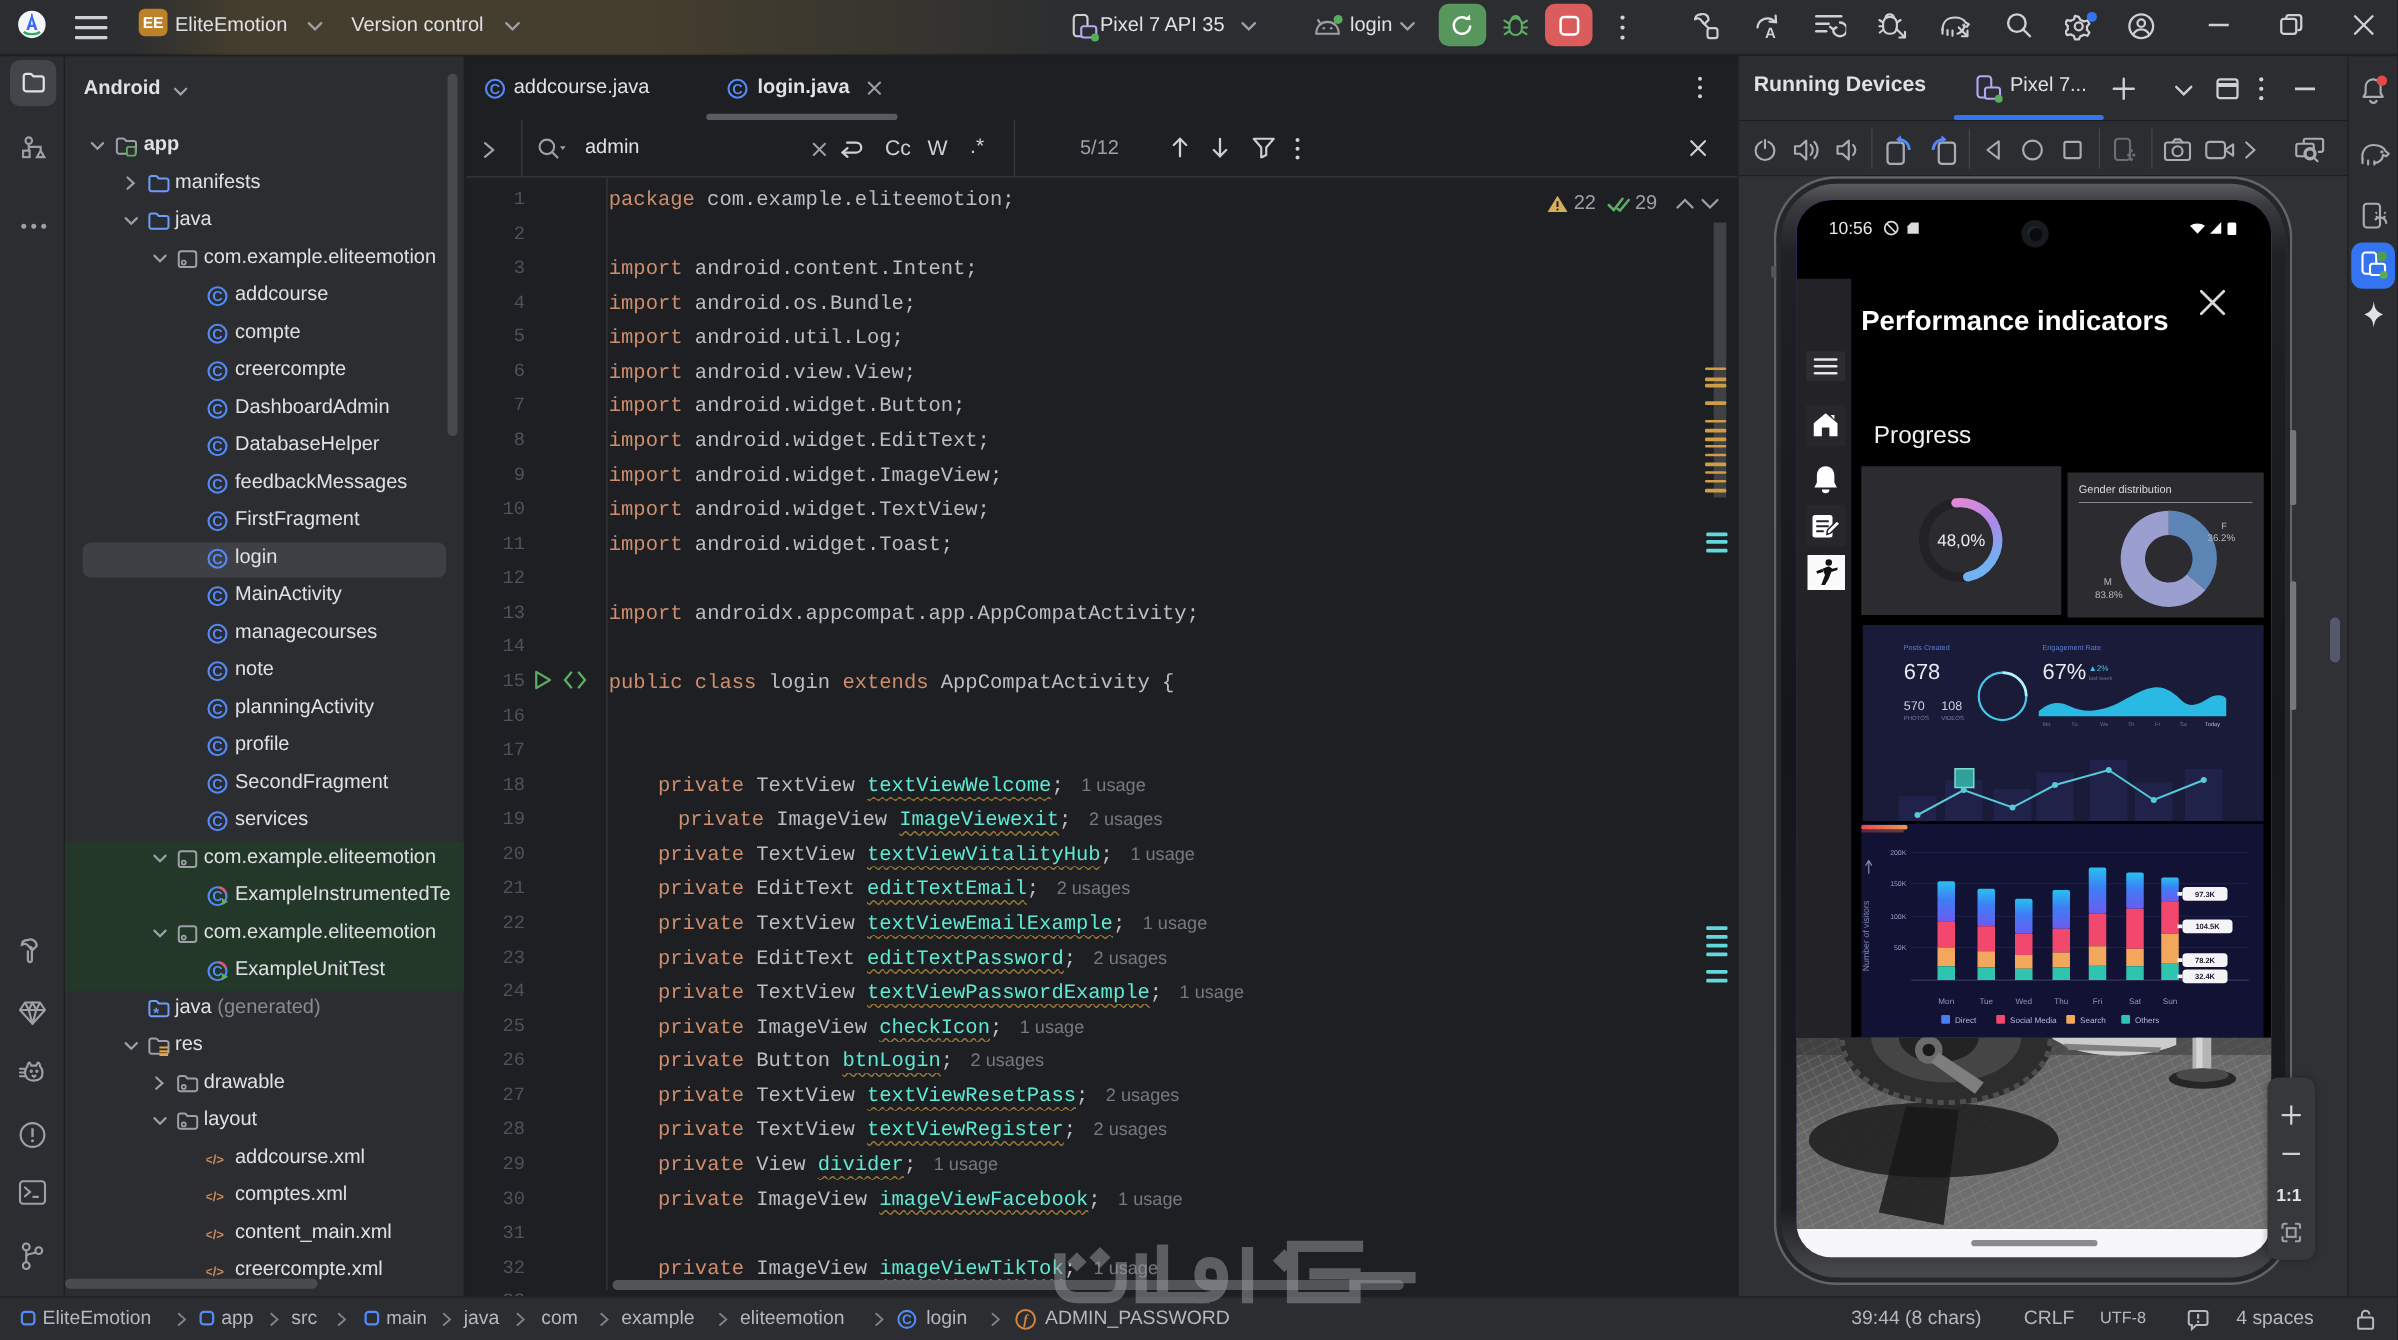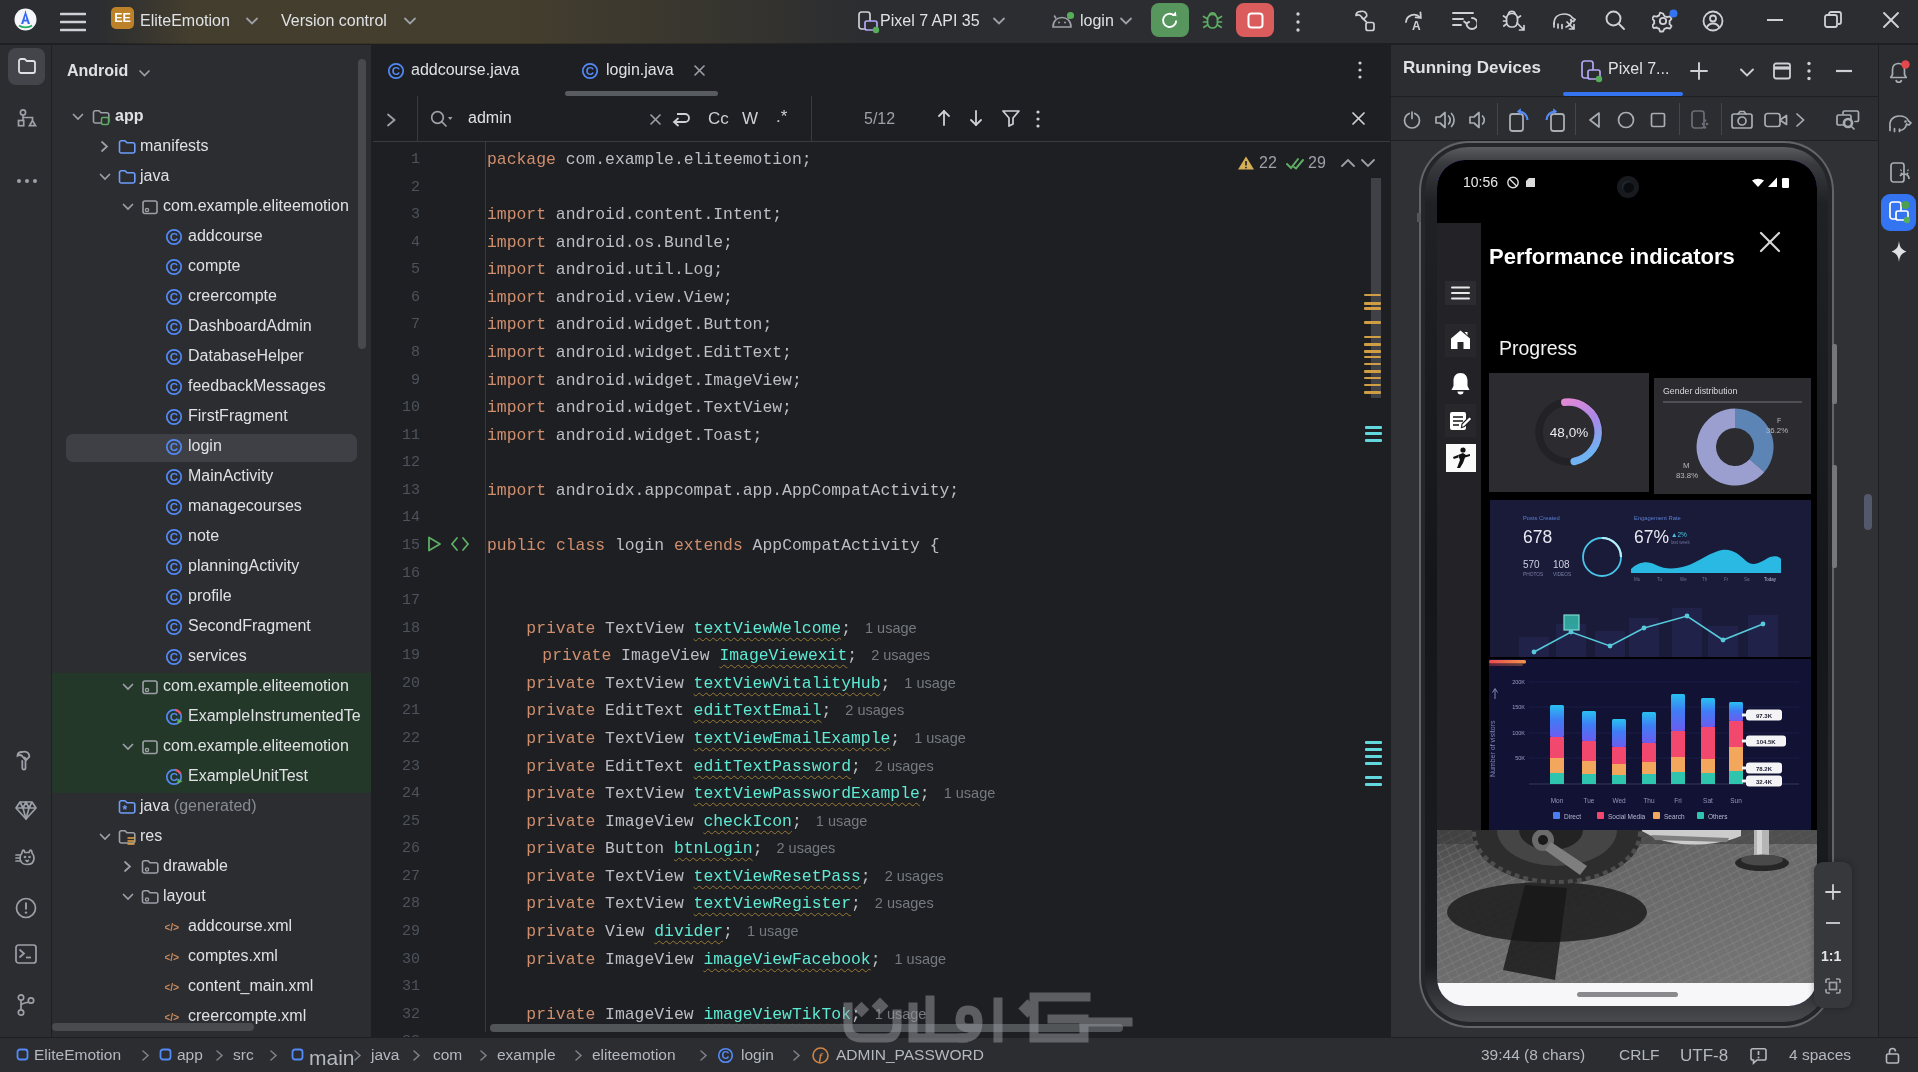--- a/index.html
+++ b/index.html
@@ -463,21 +463,21 @@
 
   </div>
   <div class="abs editor" id="editor">
 <svg class="abs" style="left:14px;top:17px" width="18" height="18" viewBox="0 0 18 18">
         <use href="#i-cls"></use>
       </svg>
 <div class="abs t" style="left:38px;top:16px;">addcourse.java</div>
 <svg class="abs" style="left:208px;top:17px" width="18" height="18" viewBox="0 0 18 18">
         <use href="#i-cls"></use>
       </svg>
-<div class="abs t" style="left:233px;top:16px;">login.java</div>
+<div class="abs t" style="left:233px;top:16px;font-weight:bold;">login.java</div>
 <svg class="abs" style="left:320px;top:19px" width="13" height="13" viewBox="0 0 13 13">
         <g stroke="#9da0a8" stroke-width="1.6" stroke-linecap="round">
           <line x1="2" y1="2" x2="11" y2="11"></line>
           <line x1="11" y1="2" x2="2" y2="11"></line>
         </g>
       </svg>
 <svg class="abs" style="left:984px;top:15px" width="6" height="20" viewBox="0 0 6 20">
         <circle cx="3" cy="3" r="1.6" fill="#ced0d6"></circle>
         <circle cx="3" cy="10" r="1.6" fill="#ced0d6"></circle>
         <circle cx="3" cy="17" r="1.6" fill="#ced0d6"></circle>
@@ -1092,21 +1092,21 @@
 <svg class="abs" style="left:215px;top:11px" width="9" height="13" viewBox="0 0 9 13">
         <path d="M2 2 L7 6.5 L2 11" stroke="#7f838a" stroke-width="1.5" fill="none" stroke-linecap="round"></path>
       </svg>
 <div class="abs" style="left:233px;top:8px;color:#b4b8bf;font-size:15.5px;white-space:nowrap;">src</div>
 <svg class="abs" style="left:269px;top:11px" width="9" height="13" viewBox="0 0 9 13">
         <path d="M2 2 L7 6.5 L2 11" stroke="#7f838a" stroke-width="1.5" fill="none" stroke-linecap="round"></path>
       </svg>
 <svg class="abs" style="left:291px;top:10px" width="13" height="13" viewBox="0 0 13 13">
         <rect x="1.5" y="1.5" width="10" height="10" rx="2.5" fill="none" stroke="#548af7" stroke-width="1.8"></rect>
       </svg>
-<div class="abs" style="left:309px;top:8px;color:#b4b8bf;font-size:21px;white-space:nowrap;">main</div>
+<div class="abs" style="left:309px;top:8px;color:#b4b8bf;font-size:15px;white-space:nowrap;">main</div>
 <svg class="abs" style="left:353px;top:11px" width="9" height="13" viewBox="0 0 9 13">
         <path d="M2 2 L7 6.5 L2 11" stroke="#7f838a" stroke-width="1.5" fill="none" stroke-linecap="round"></path>
       </svg>
 <div class="abs" style="left:371px;top:8px;color:#b4b8bf;font-size:15.5px;white-space:nowrap;">java</div>
 <svg class="abs" style="left:412px;top:11px" width="9" height="13" viewBox="0 0 9 13">
         <path d="M2 2 L7 6.5 L2 11" stroke="#7f838a" stroke-width="1.5" fill="none" stroke-linecap="round"></path>
       </svg>
 <div class="abs" style="left:433px;top:8px;color:#b4b8bf;font-size:15.5px;white-space:nowrap;">com</div>
 <svg class="abs" style="left:479px;top:11px" width="9" height="13" viewBox="0 0 9 13">
         <path d="M2 2 L7 6.5 L2 11" stroke="#7f838a" stroke-width="1.5" fill="none" stroke-linecap="round"></path>
@@ -1126,21 +1126,21 @@
 <svg class="abs" style="left:792px;top:11px" width="9" height="13" viewBox="0 0 9 13">
         <path d="M2 2 L7 6.5 L2 11" stroke="#7f838a" stroke-width="1.5" fill="none" stroke-linecap="round"></path>
       </svg>
 <svg class="abs" style="left:812px;top:9px" width="17" height="17" viewBox="0 0 17 17">
         <circle cx="8.5" cy="8.5" r="7.5" fill="none" stroke="#d08546" stroke-width="1.6"></circle>
         <text x="8.5" y="12.5" text-anchor="middle" font-size="11" font-style="italic" font-weight="bold" fill="#d08546" font-family="Liberation Serif">f</text>
       </svg>
 <div class="abs" style="left:836px;top:8px;color:#b4b8bf;font-size:15.5px;white-space:nowrap;">ADMIN_PASSWORD</div>
 <div class="abs" style="left:1481px;top:8px;color:#b4b8bf;font-size:15.5px;white-space:nowrap;">39:44 (8 chars)</div>
 <div class="abs" style="left:1619px;top:8px;color:#b4b8bf;font-size:15.5px;white-space:nowrap;">CRLF</div>
-<div class="abs" style="left:1680px;top:8px;color:#b4b8bf;font-size:17px;white-space:nowrap;">UTF-8</div>
+<div class="abs" style="left:1680px;top:8px;color:#b4b8bf;font-size:13px;white-space:nowrap;">UTF-8</div>
 <svg class="abs" style="left:1749px;top:9px" width="19" height="18" viewBox="0 0 19 18">
         <path d="M2 3.5 a1.8 1.8 0 0 1 1.8 -1.8 L15.2 1.7 a1.8 1.8 0 0 1 1.8 1.8 L17 11.2 a1.8 1.8 0 0 1 -1.8 1.8 L8 13 L4.5 16.2 L4.5 13 L3.8 13 a1.8 1.8 0 0 1 -1.8 -1.8 Z" fill="none" stroke="#b4b8bf" stroke-width="1.6"></path>
         <line x1="9.5" y1="4" x2="9.5" y2="8" stroke="#b4b8bf" stroke-width="1.7"></line>
         <circle cx="9.5" cy="10.4" r="1" fill="#b4b8bf"></circle>
       </svg>
 <div class="abs" style="left:1789px;top:8px;color:#b4b8bf;font-size:15.5px;white-space:nowrap;">4 spaces</div>
 <svg class="abs" style="left:1884px;top:8px" width="17" height="19" viewBox="0 0 17 19">
         <rect x="2.5" y="8" width="12" height="9" rx="1.5" fill="none" stroke="#b4b8bf" stroke-width="1.6"></rect>
         <path d="M5.5 8 L5.5 5.5 a3 3 0 0 1 6 0" fill="none" stroke="#b4b8bf" stroke-width="1.6"></path>
       </svg>

